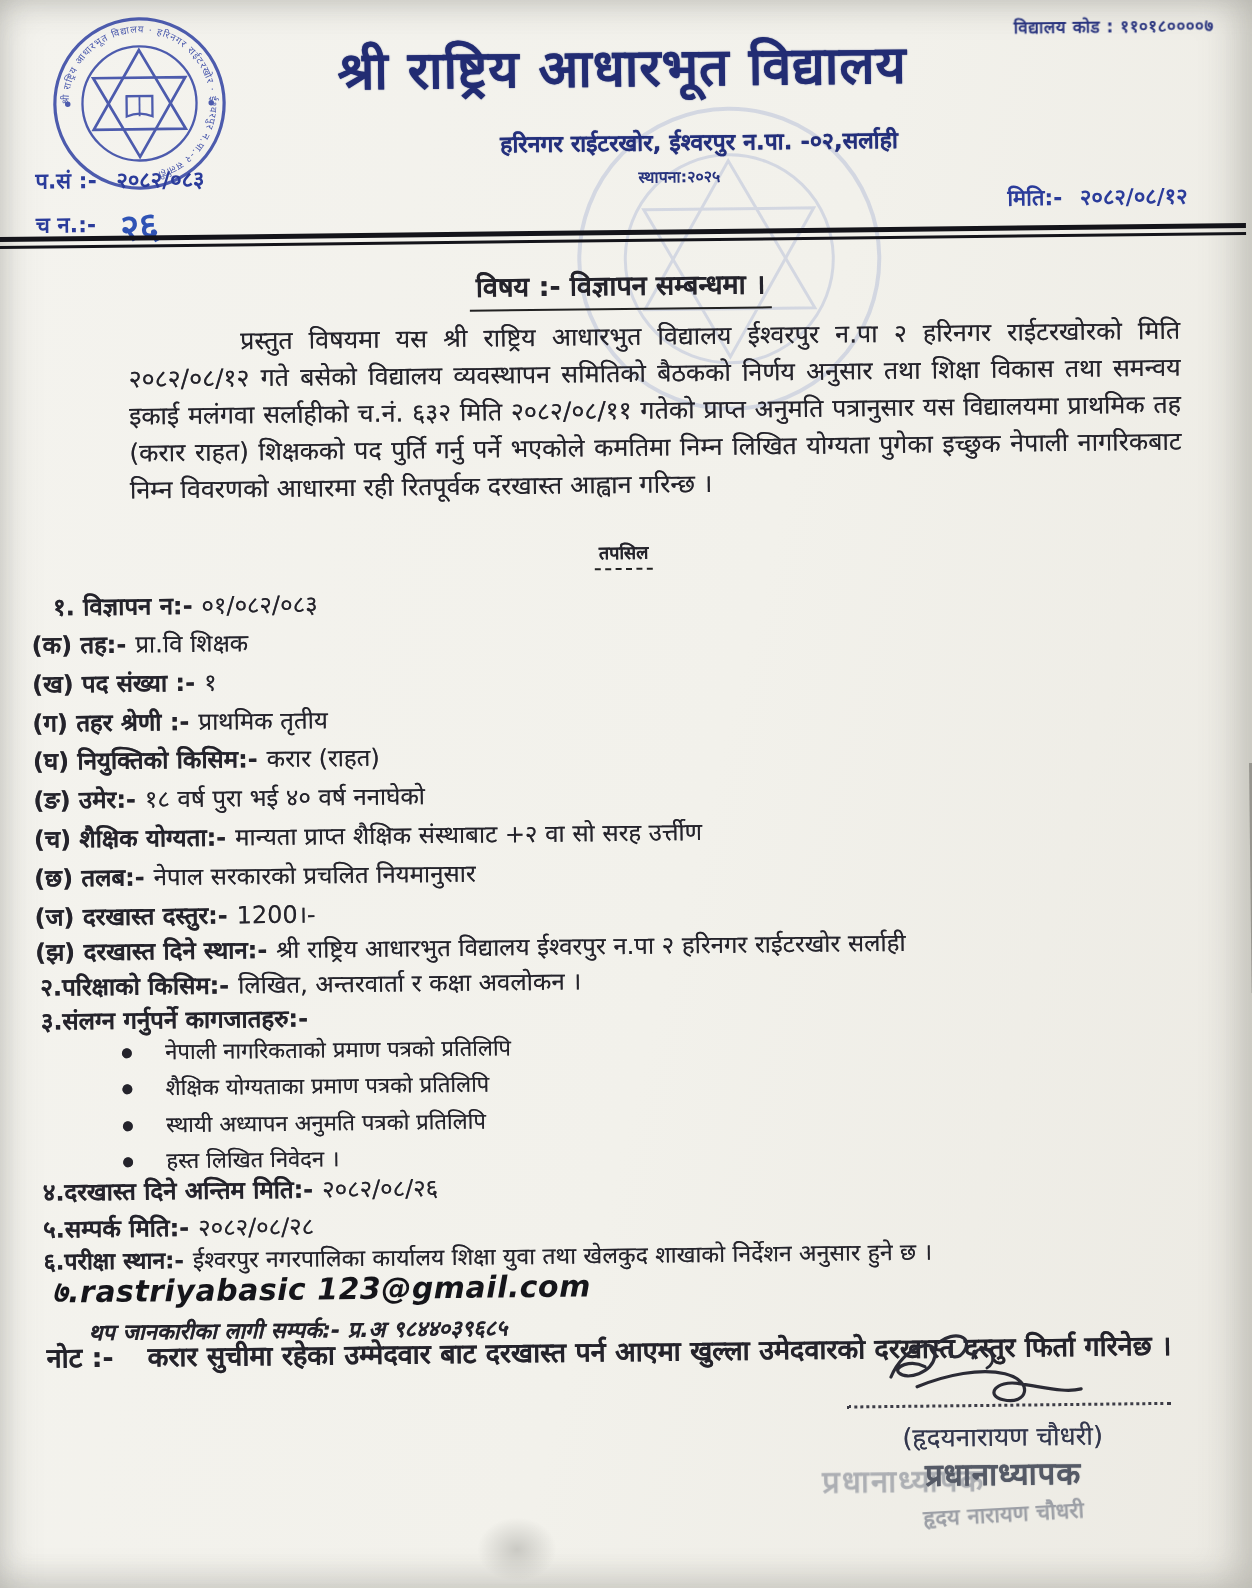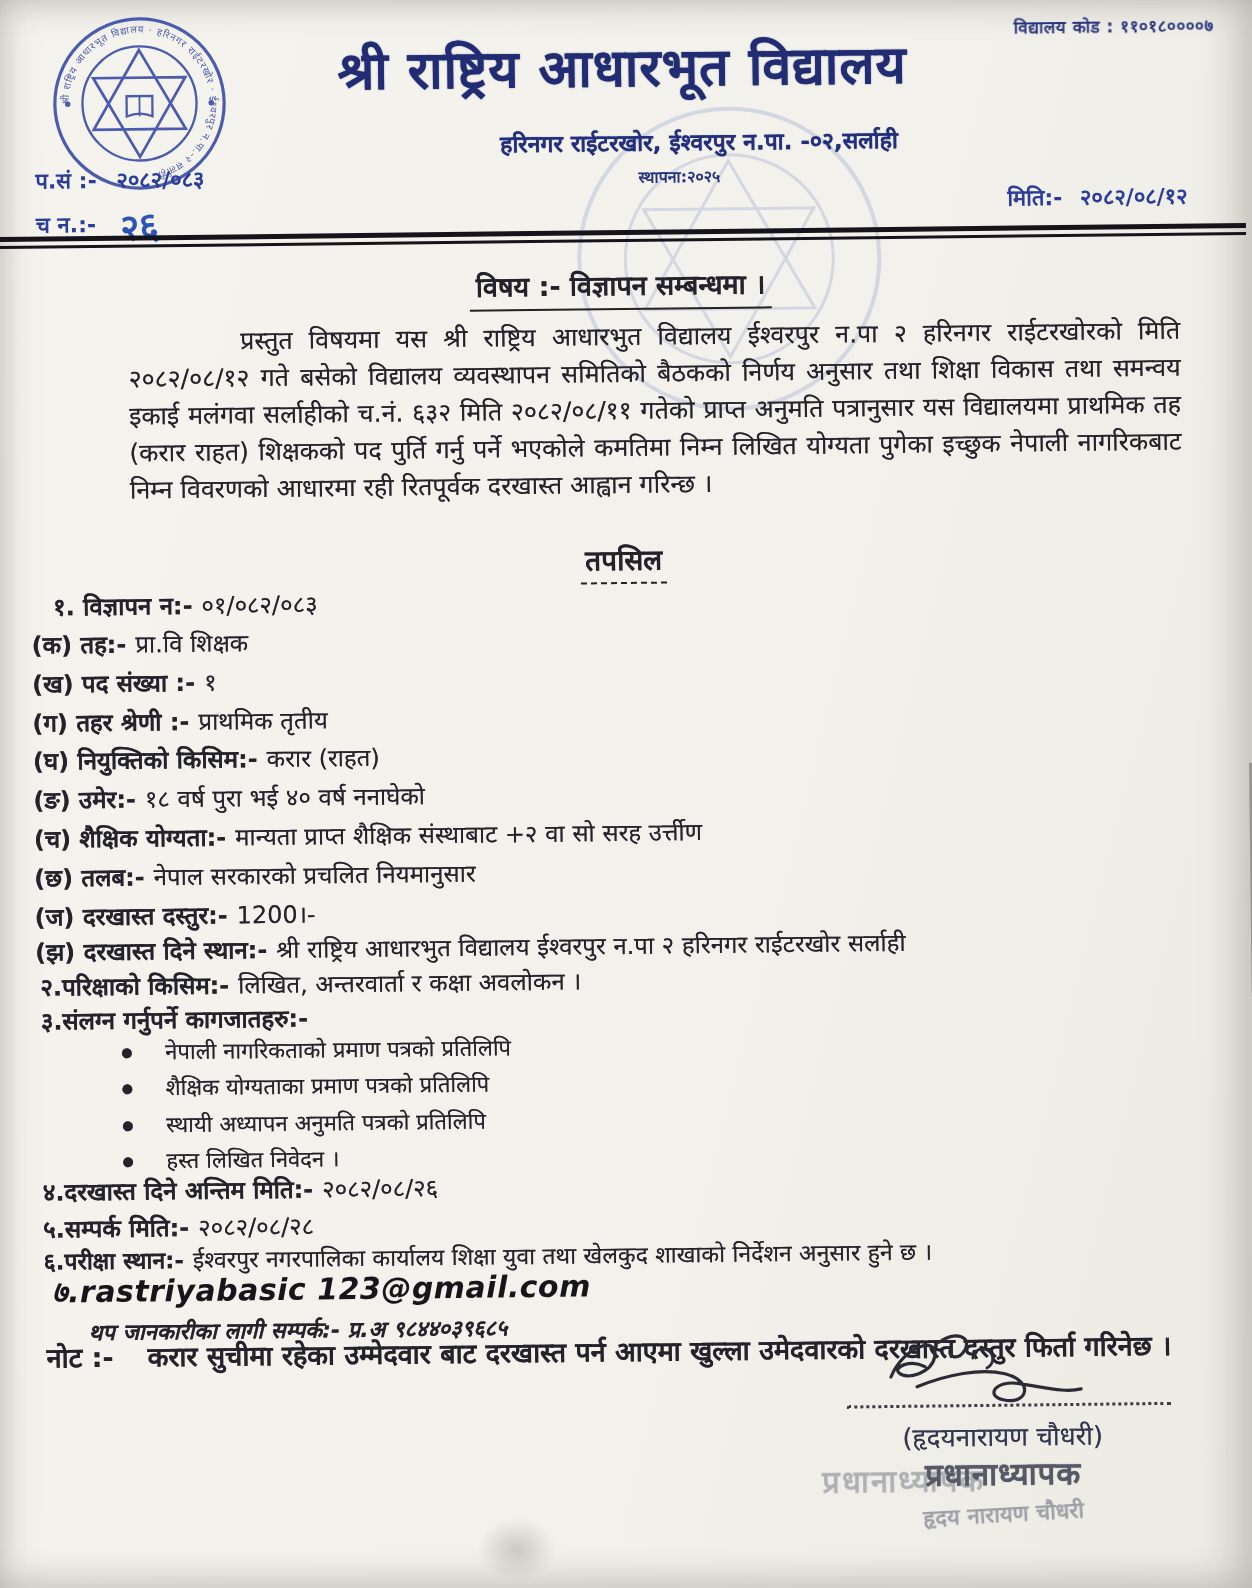--- a/index.html
+++ b/index.html
@@ -39,21 +39,21 @@
   .watermark{position:absolute;left:575px;top:92px;width:320px;height:336px;opacity:.16;}
 
   
   .ink{color:#24232b;text-shadow:0 0 .5px rgba(20,20,30,.55);}
   .subject-wrap{position:absolute;left:0;right:0;top:266px;text-align:center;}
   .subject{display:inline-block;font-size:27px;font-weight:bold;
     border-bottom:2.5px solid #222;padding:0 6px 5px;}
   .para{position:absolute;left:133px;width:1052px;top:318px;font-size:25px;
     line-height:37px;text-align:justify;text-indent:112px;}
   .tapasil-wrap{position:absolute;left:0;right:0;top:540px;text-align:center;}
-  .tapasil{display:inline-block;font-size:28px;font-weight:bold;
+  .tapasil{display:inline-block;font-size:18px;font-weight:bold;
     border-bottom:2.5px dashed #222;padding:0 4px 4px;}
   .drow{position:absolute;font-size:24px;white-space:nowrap;}
   .drow .lab{font-weight:bold;margin-right:9px;}
   .docs-head{position:absolute;left:38px;font-size:24px;font-weight:bold;}
   .bullet-row{position:absolute;left:118px;font-size:22px;}
   .bullet-row .dot{display:inline-block;width:44px;}
   .bullet-row .dot::before{content:"●";font-size:13px;vertical-align:3px;}
   .email-line{position:absolute;left:46px;top:1264px;font-size:30px;font-weight:bold;
     font-style:italic;color:#15151a;letter-spacing:.5px;}
   .contact-line{position:absolute;left:82px;top:1310px;font-size:22px;font-weight:bold;

